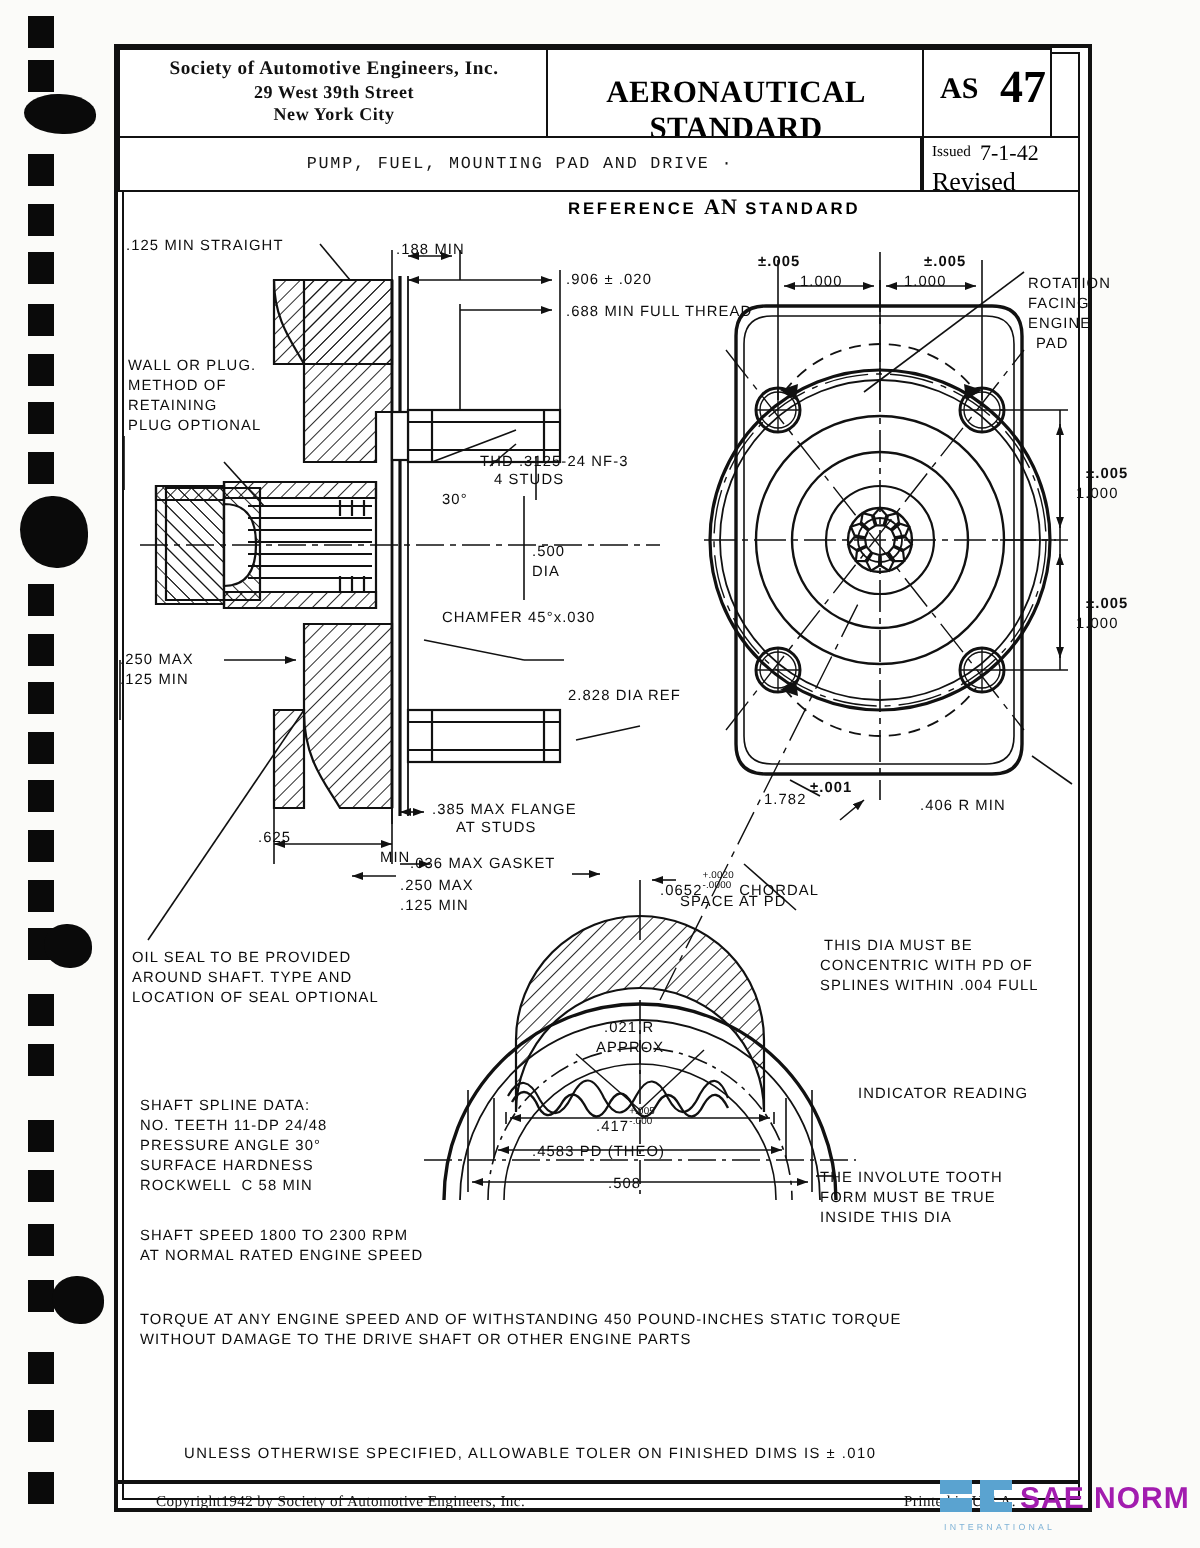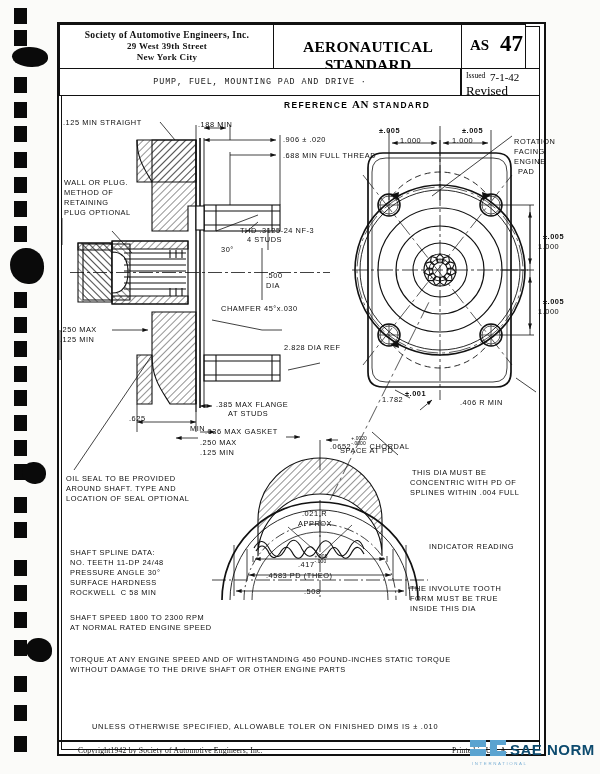--- a/index.html
+++ b/index.html
@@ -493,17 +493,17 @@
   <div class="printed">Printed in U.S.A.</div>
 
   <div id="wm">
     <svg width="130" height="34">
       <rect x="0" y="3" width="16" height="7" fill="#5aa3d0"></rect>
       <rect x="0" y="12" width="16" height="7" fill="#5aa3d0"></rect>
       <rect x="20" y="3" width="7" height="16" fill="#5aa3d0"></rect>
       <rect x="20" y="3" width="16" height="5" fill="#5aa3d0"></rect>
       <rect x="20" y="14" width="16" height="5" fill="#5aa3d0"></rect>
     </svg>
-    <div class="wm-txt" style="left:40px;top:4px;color:#0c4a6e;">SAE NORM</div>
+    <div class="wm-txt" style="left:40px;top:4px;color:#a21caf;">SAE NORM</div>
     <div class="wm-sub" style="left:2px;top:24px;">INTERNATIONAL</div>
   </div>
 
 </div>
 
 </body></html>

